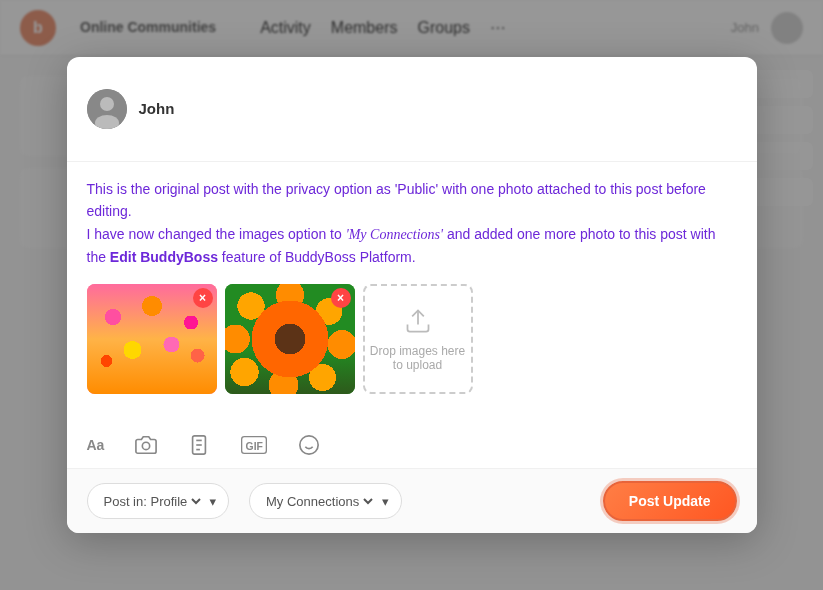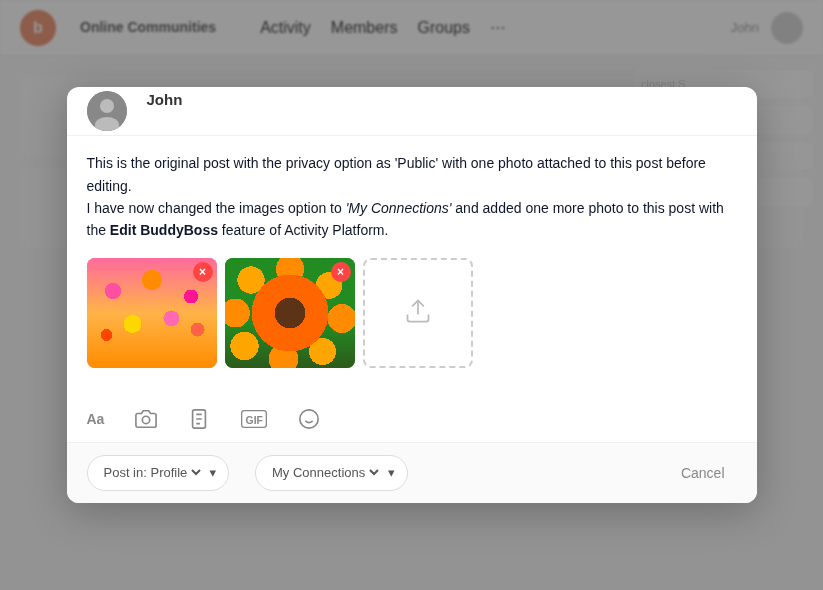--- a/index.html
+++ b/index.html
@@ -104,25 +104,25 @@
     .modal {
       background: #fff;
       border-radius: 12px;
       width: 690px;
       max-width: 95%;
       box-shadow: 0 8px 40px rgba(0,0,0,0.25);
       overflow: hidden;
     }
 
     .modal-header {
-      padding: 4px 20px;
+      padding: 32px 20px;
       border-bottom: 1px solid #f0f0f0;
       display: flex;
-      align-items: flex-start;
-      gap: 20px;
+      align-items: center;
+      gap: 12px;
     }
 
     .modal-avatar {
       width: 40px;
       height: 40px;
       border-radius: 50%;
       background: #888;
       overflow: hidden;
       display: flex;
       align-items: center;
@@ -137,27 +137,28 @@
       font-weight: 600;
       color: #333;
     }
 
     .modal-body {
       padding: 16px 20px;
     }
 
     .post-text {
       font-size: 14px;
-      color: #0f172a;
+      color: #6d28d9;
       line-height: 1.6;
       margin-bottom: 16px;
     }
 
     .post-text em {
       font-style: italic;
+      font-family: Liberation Serif, serif;
     }
 
     .post-text strong {
       font-weight: 700;
     }
 
     
     .image-grid {
       display: flex;
       gap: 8px;
@@ -282,21 +283,21 @@
       font-size: 14px;
       font-weight: 600;
       color: #888;
     }
 
     
     .modal-footer {
       padding: 12px 20px;
       display: flex;
       align-items: center;
-      gap: 26px;
+      gap: 20px;
       background: #fafafa;
     }
 
     .footer-select {
       height: 36px;
       padding: 0 12px;
       border: 1px solid #ddd;
       border-radius: 20px;
       font-size: 13px;
       color: #555;
@@ -405,21 +406,21 @@
           <circle cx="20" cy="15" r="7" fill="#bbb"></circle>
           <ellipse cx="20" cy="34" rx="12" ry="8" fill="#bbb"></ellipse>
         </svg>
       </div>
       <span class="modal-username">John</span>
     </div>
 
     <div class="modal-body">
       <p class="post-text">
         <span>This is the original post with the privacy option as 'Public' with one photo attached to this post before editing.</span><br>
-        <span>I have now changed the images option to </span><em>'My Connections'</em><span> and added one more photo to this post with the </span><strong>Edit BuddyBoss</strong><span> feature of Activity Platform.</span>
+        <span>I have now changed the images option to </span><em>'My Connections'</em><span> and added one more photo to this post with the </span><strong>Edit BuddyBoss</strong><span> feature of BuddyBoss Platform.</span>
       </p>
 
       <div class="image-grid">
 
         <div class="img-thumb">
           <div class="img-thumb-inner img-icecream"></div>
           <div class="img-remove">×</div>
         </div>
 
         <div class="img-thumb">
@@ -428,20 +429,21 @@
         </div>
 
         <div class="img-upload-zone">
           <div class="upload-icon">
             <svg width="28" height="28" viewBox="0 0 24 24" fill="none" stroke="#bbb" stroke-width="1.5">
               <path d="M21 15v4a2 2 0 0 1-2 2H5a2 2 0 0 1-2-2v-4"></path>
               <polyline points="17 8 12 3 7 8"></polyline>
               <line x1="12" y1="3" x2="12" y2="15"></line>
             </svg>
           </div>
+          <span>Drop images here to upload</span>
         </div>
       </div>
     </div>
 
     <div class="modal-toolbar">
       <span class="toolbar-btn toolbar-btn-text">Aa</span>
 
       <span class="toolbar-btn">
         <svg width="22" height="22" viewBox="0 0 24 24" fill="none" stroke="#888" stroke-width="1.8">
           <path d="M23 19a2 2 0 0 1-2 2H3a2 2 0 0 1-2-2V8a2 2 0 0 1 2-2h4l2-3h6l2 3h4a2 2 0 0 1 2 2z"></path>
@@ -488,18 +490,18 @@
         <select>
           <option>My Connections</option>
           <option>Public</option>
           <option>Only Me</option>
         </select>
         <span>▾</span>
       </div>
 
       <div class="footer-spacer"></div>
 
-      <button class="cancel-btn">Cancel</button>
-
+
+      <button class="post-update-btn">Post Update</button>
     </div>
 
   </div>
 </div>
 
 </body></html>

